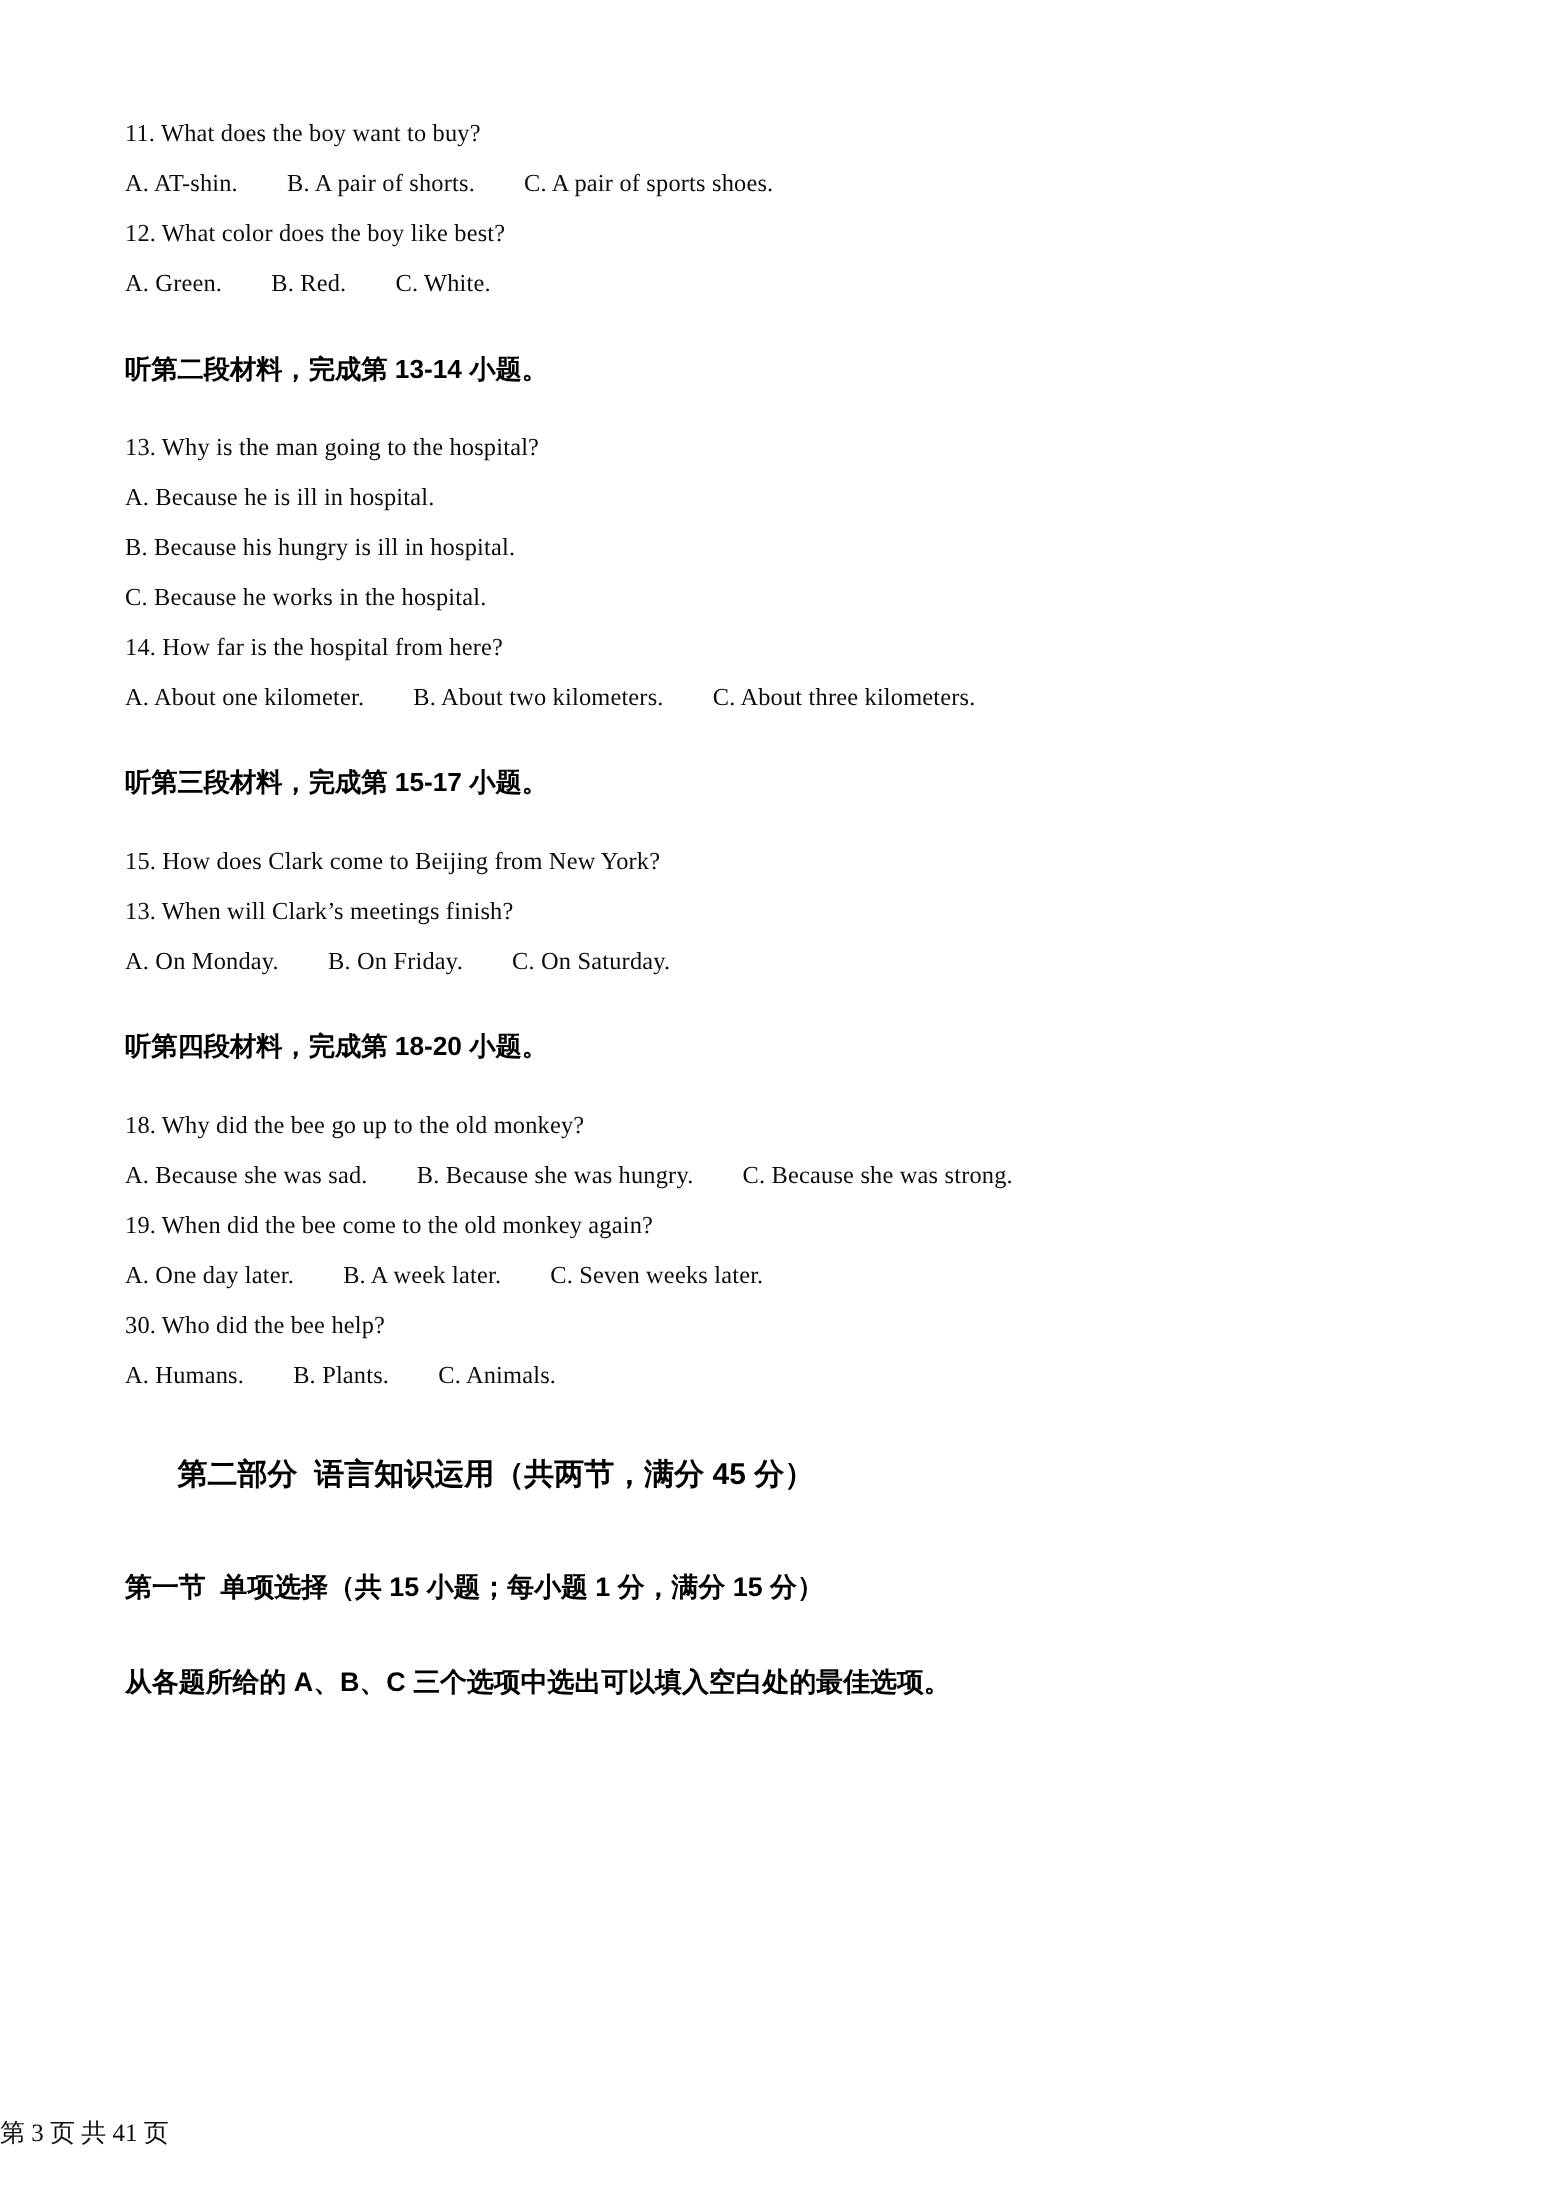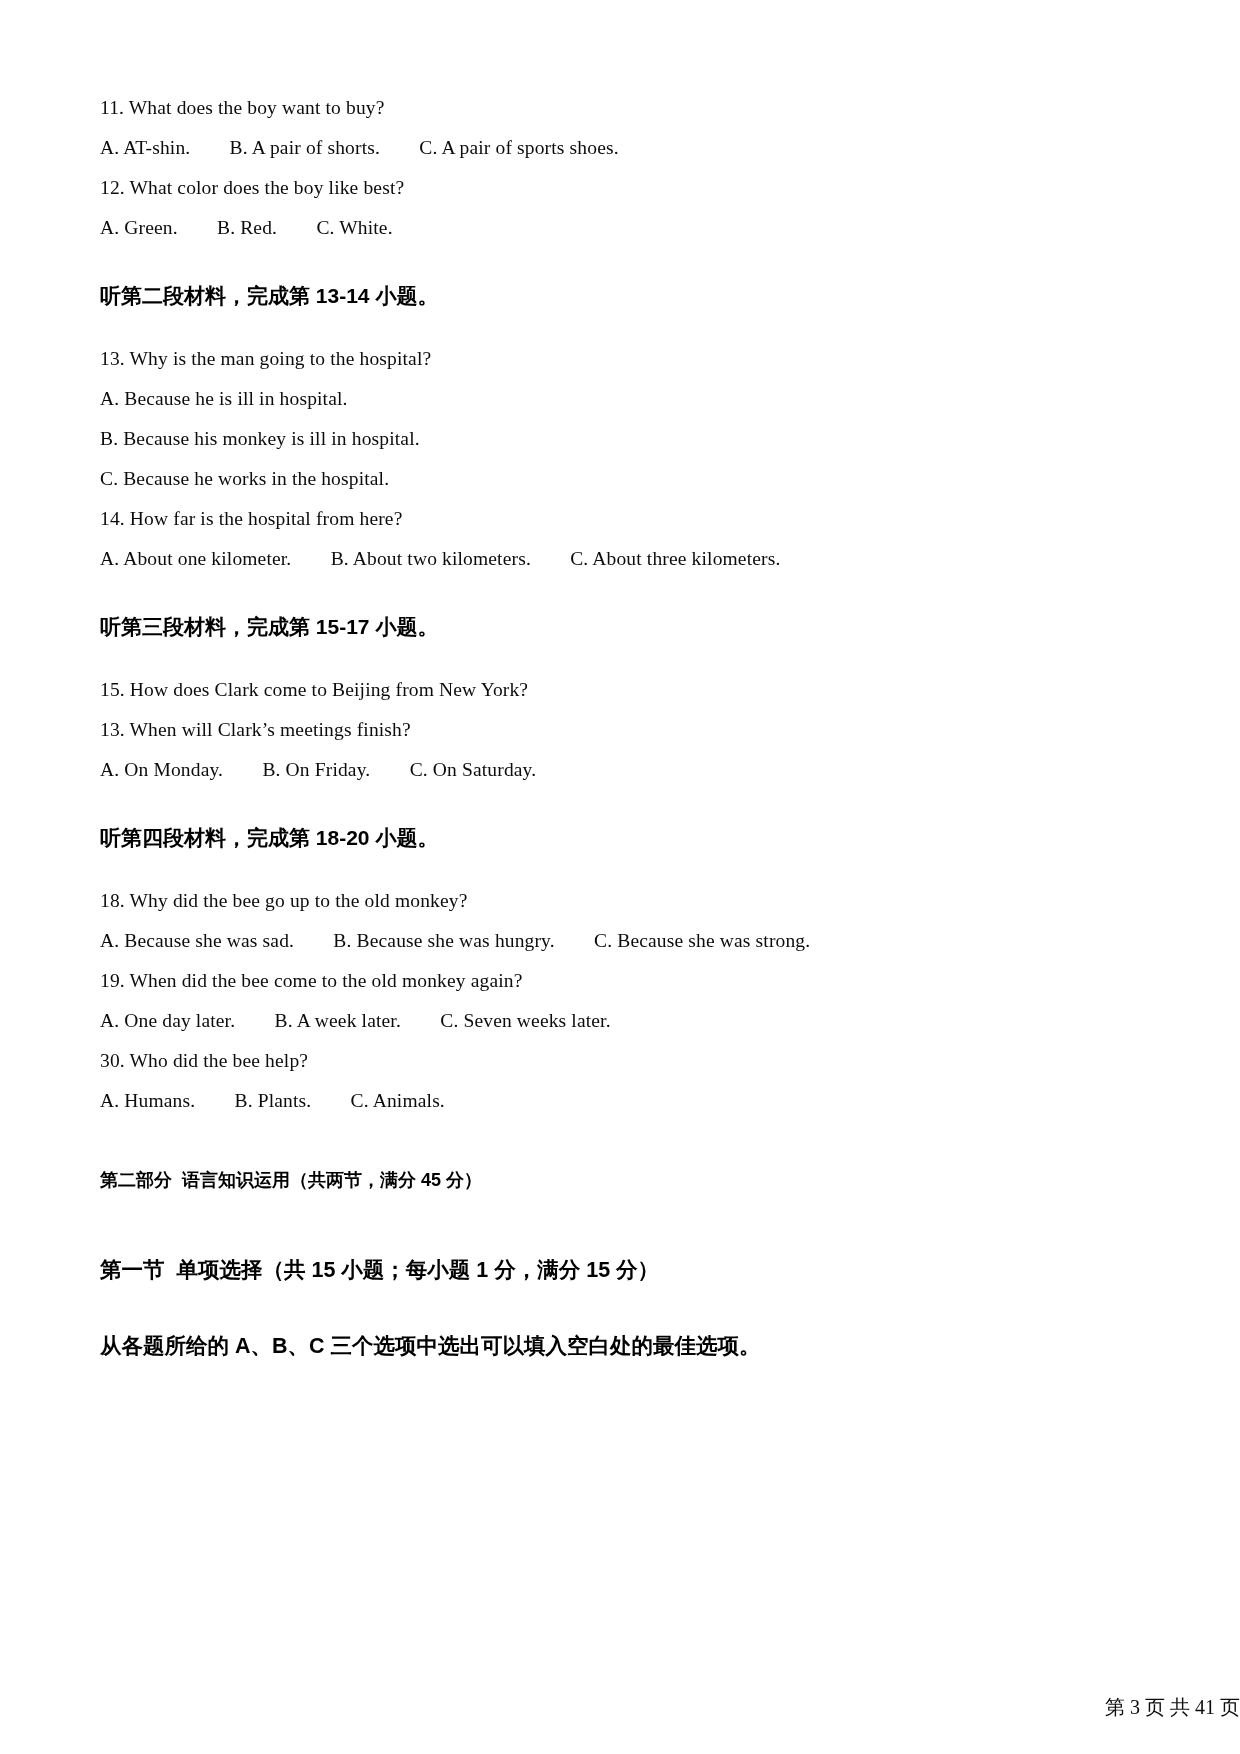--- a/index.html
+++ b/index.html
@@ -49,37 +49,38 @@
     color: #000000;
     white-space: pre;
     margin: 0;
   }
   .head-listen {
     margin-top: 31px;
     margin-bottom: 26px;
   }
   .head-part {
     margin-top: 42px;
-    font-size: 18px;
+    font-size: 24px;
+    margin-left: 42px;
   }
   .head-section {
     margin-top: 56px;
     font-size: 21.5px;
   }
   .head-instruct {
     margin-top: 42px;
     font-size: 21.5px;
   }
   
   .footer {
     position: absolute;
     left: 0;
     bottom: 34px;
     width: 1240px;
-    text-align: right;
+    text-align: left;
     font-family: "Liberation Serif", "DejaVu Serif", serif;
     font-size: 20px;
     line-height: 26px;
     color: #0c0c0c;
     white-space: pre;
   }
 </style>
 </head>
 <body>
 
@@ -92,21 +93,21 @@
     </div>
     <div>
       <p class="line q">12. What color does the boy like best?</p>
       <p class="line">A. Green.　　B. Red.　　C. White.</p>
     </div>
 
     <p class="cjk-head head-listen">听第二段材料，完成第 13-14 小题。</p>
     <div>
       <p class="line q">13. Why is the man going to the hospital?</p>
       <p class="line">A. Because he is ill in hospital.</p>
-      <p class="line">B. Because his monkey is ill in hospital.</p>
+      <p class="line">B. Because his hungry is ill in hospital.</p>
       <p class="line">C. Because he works in the hospital.</p>
     </div>
     <div>
       <p class="line q">14. How far is the hospital from here?</p>
       <p class="line">A. About one kilometer.　　B. About two kilometers.　　C. About three kilometers.</p>
     </div>
 
     <p class="cjk-head head-listen">听第三段材料，完成第 15-17 小题。</p>
     <div>
       <p class="line q">15. How does Clark come to Beijing from New York?</p>

